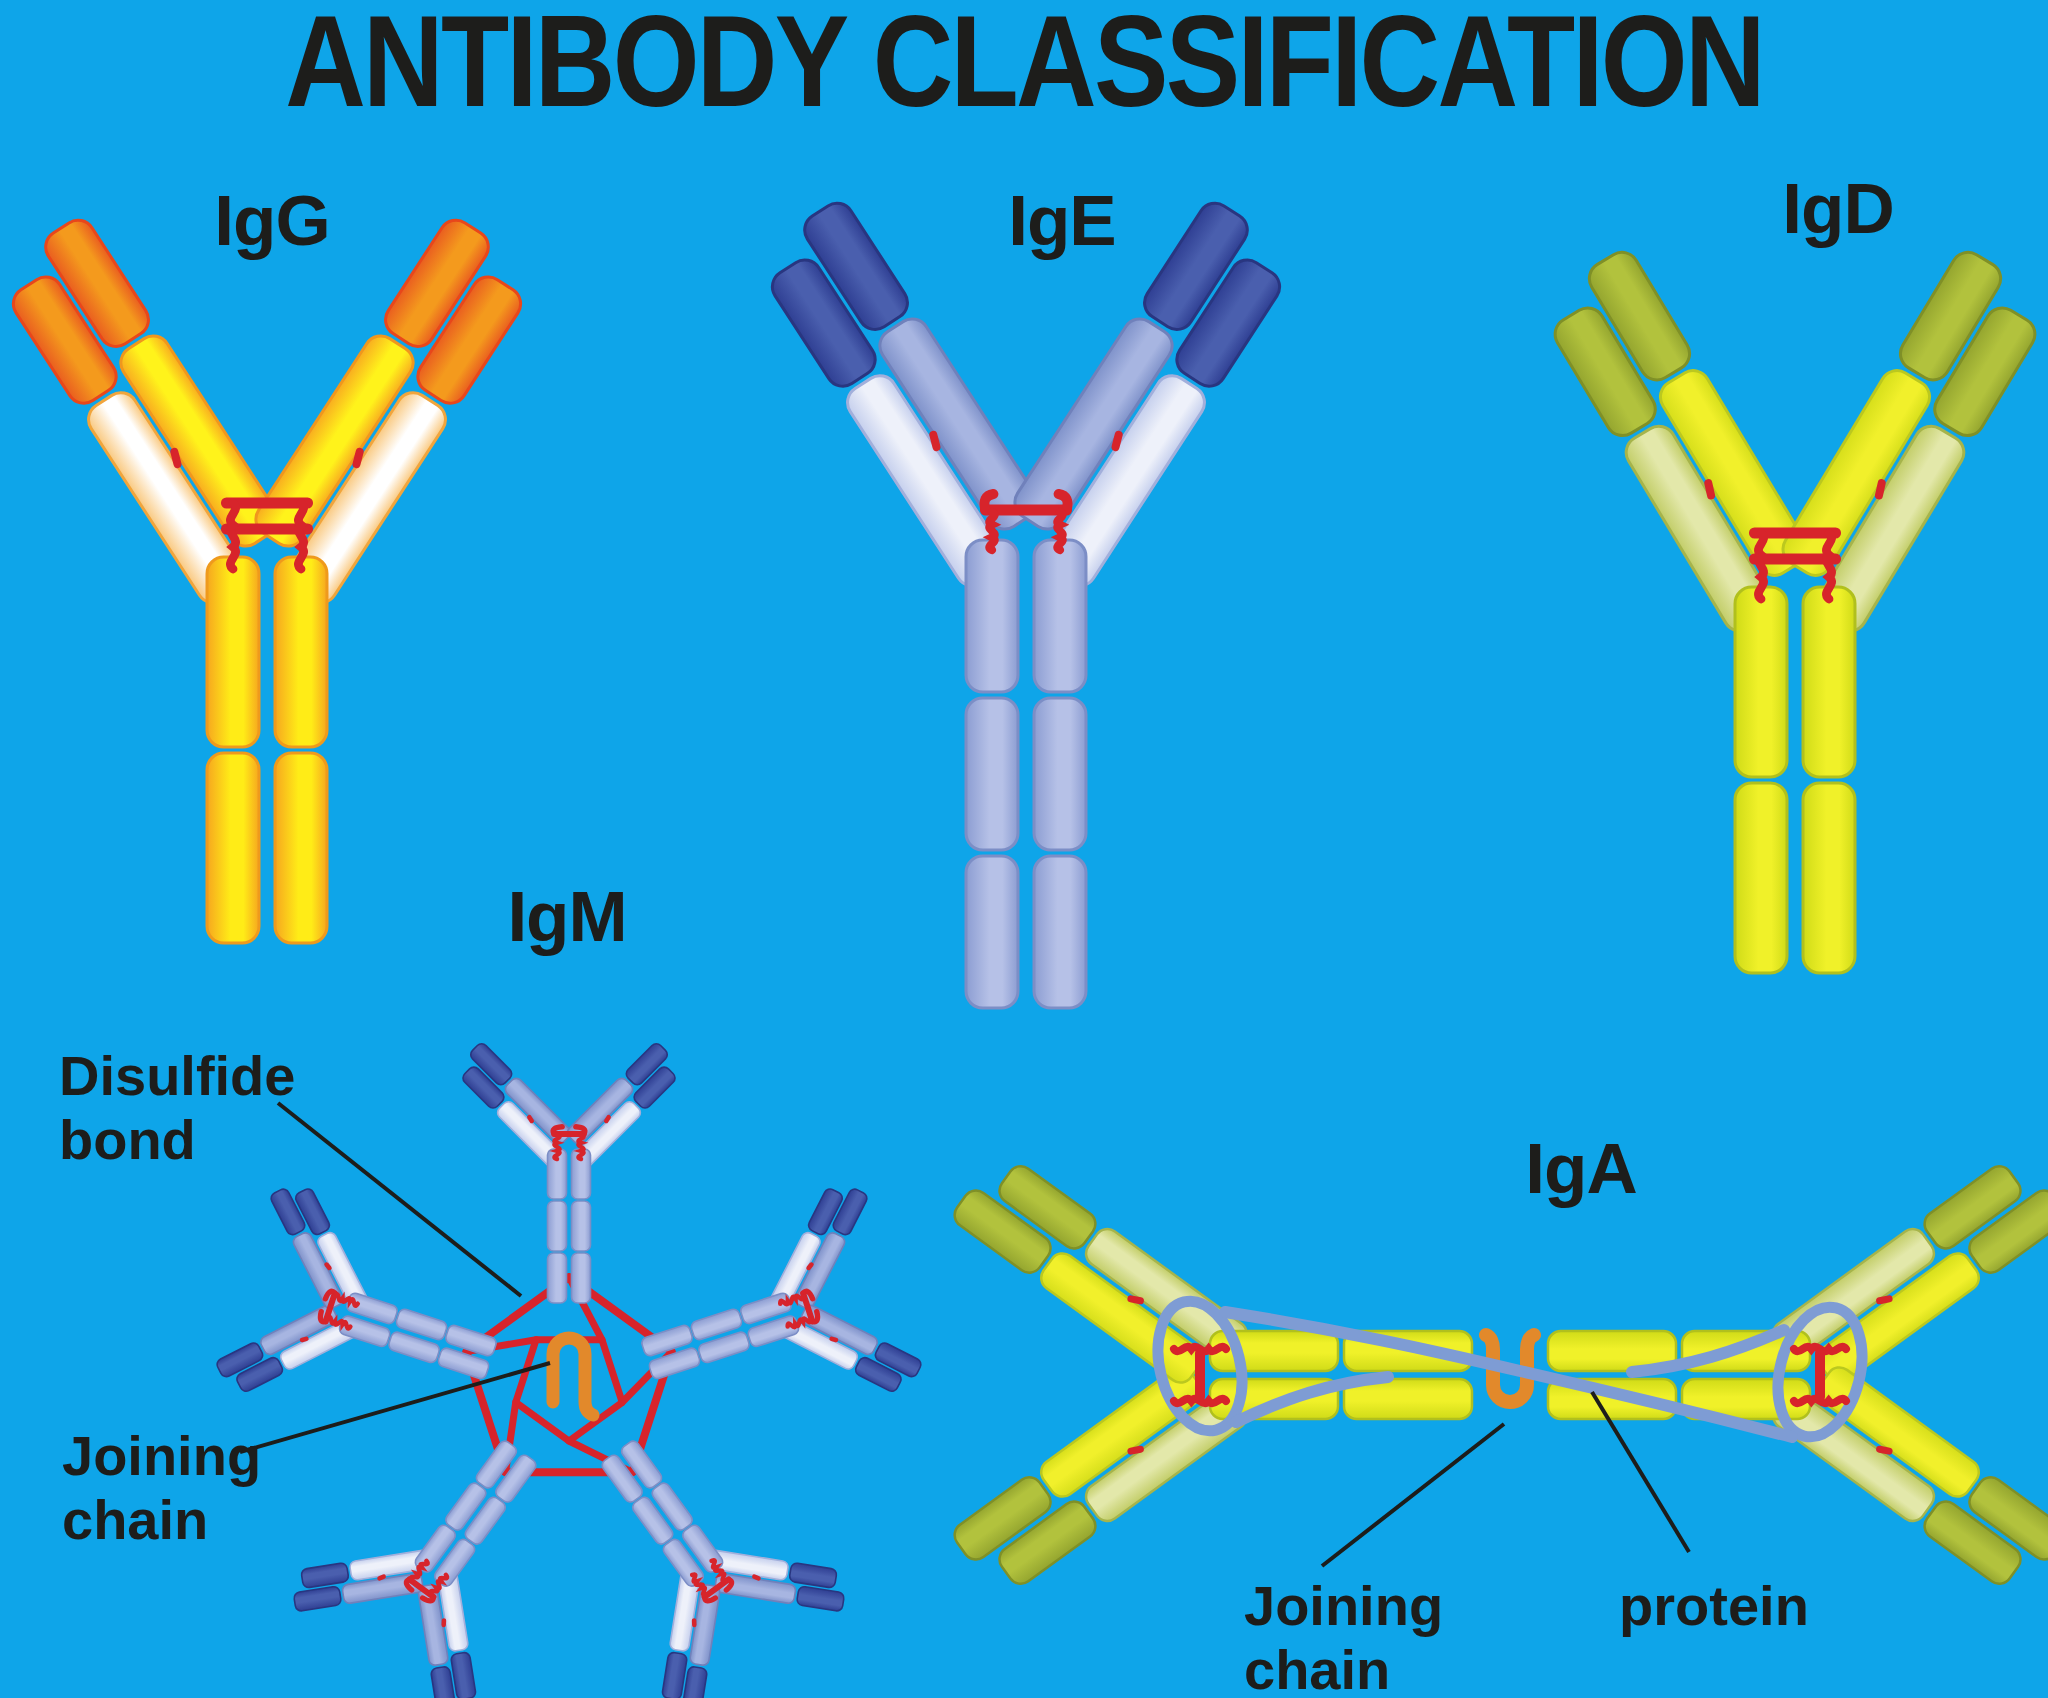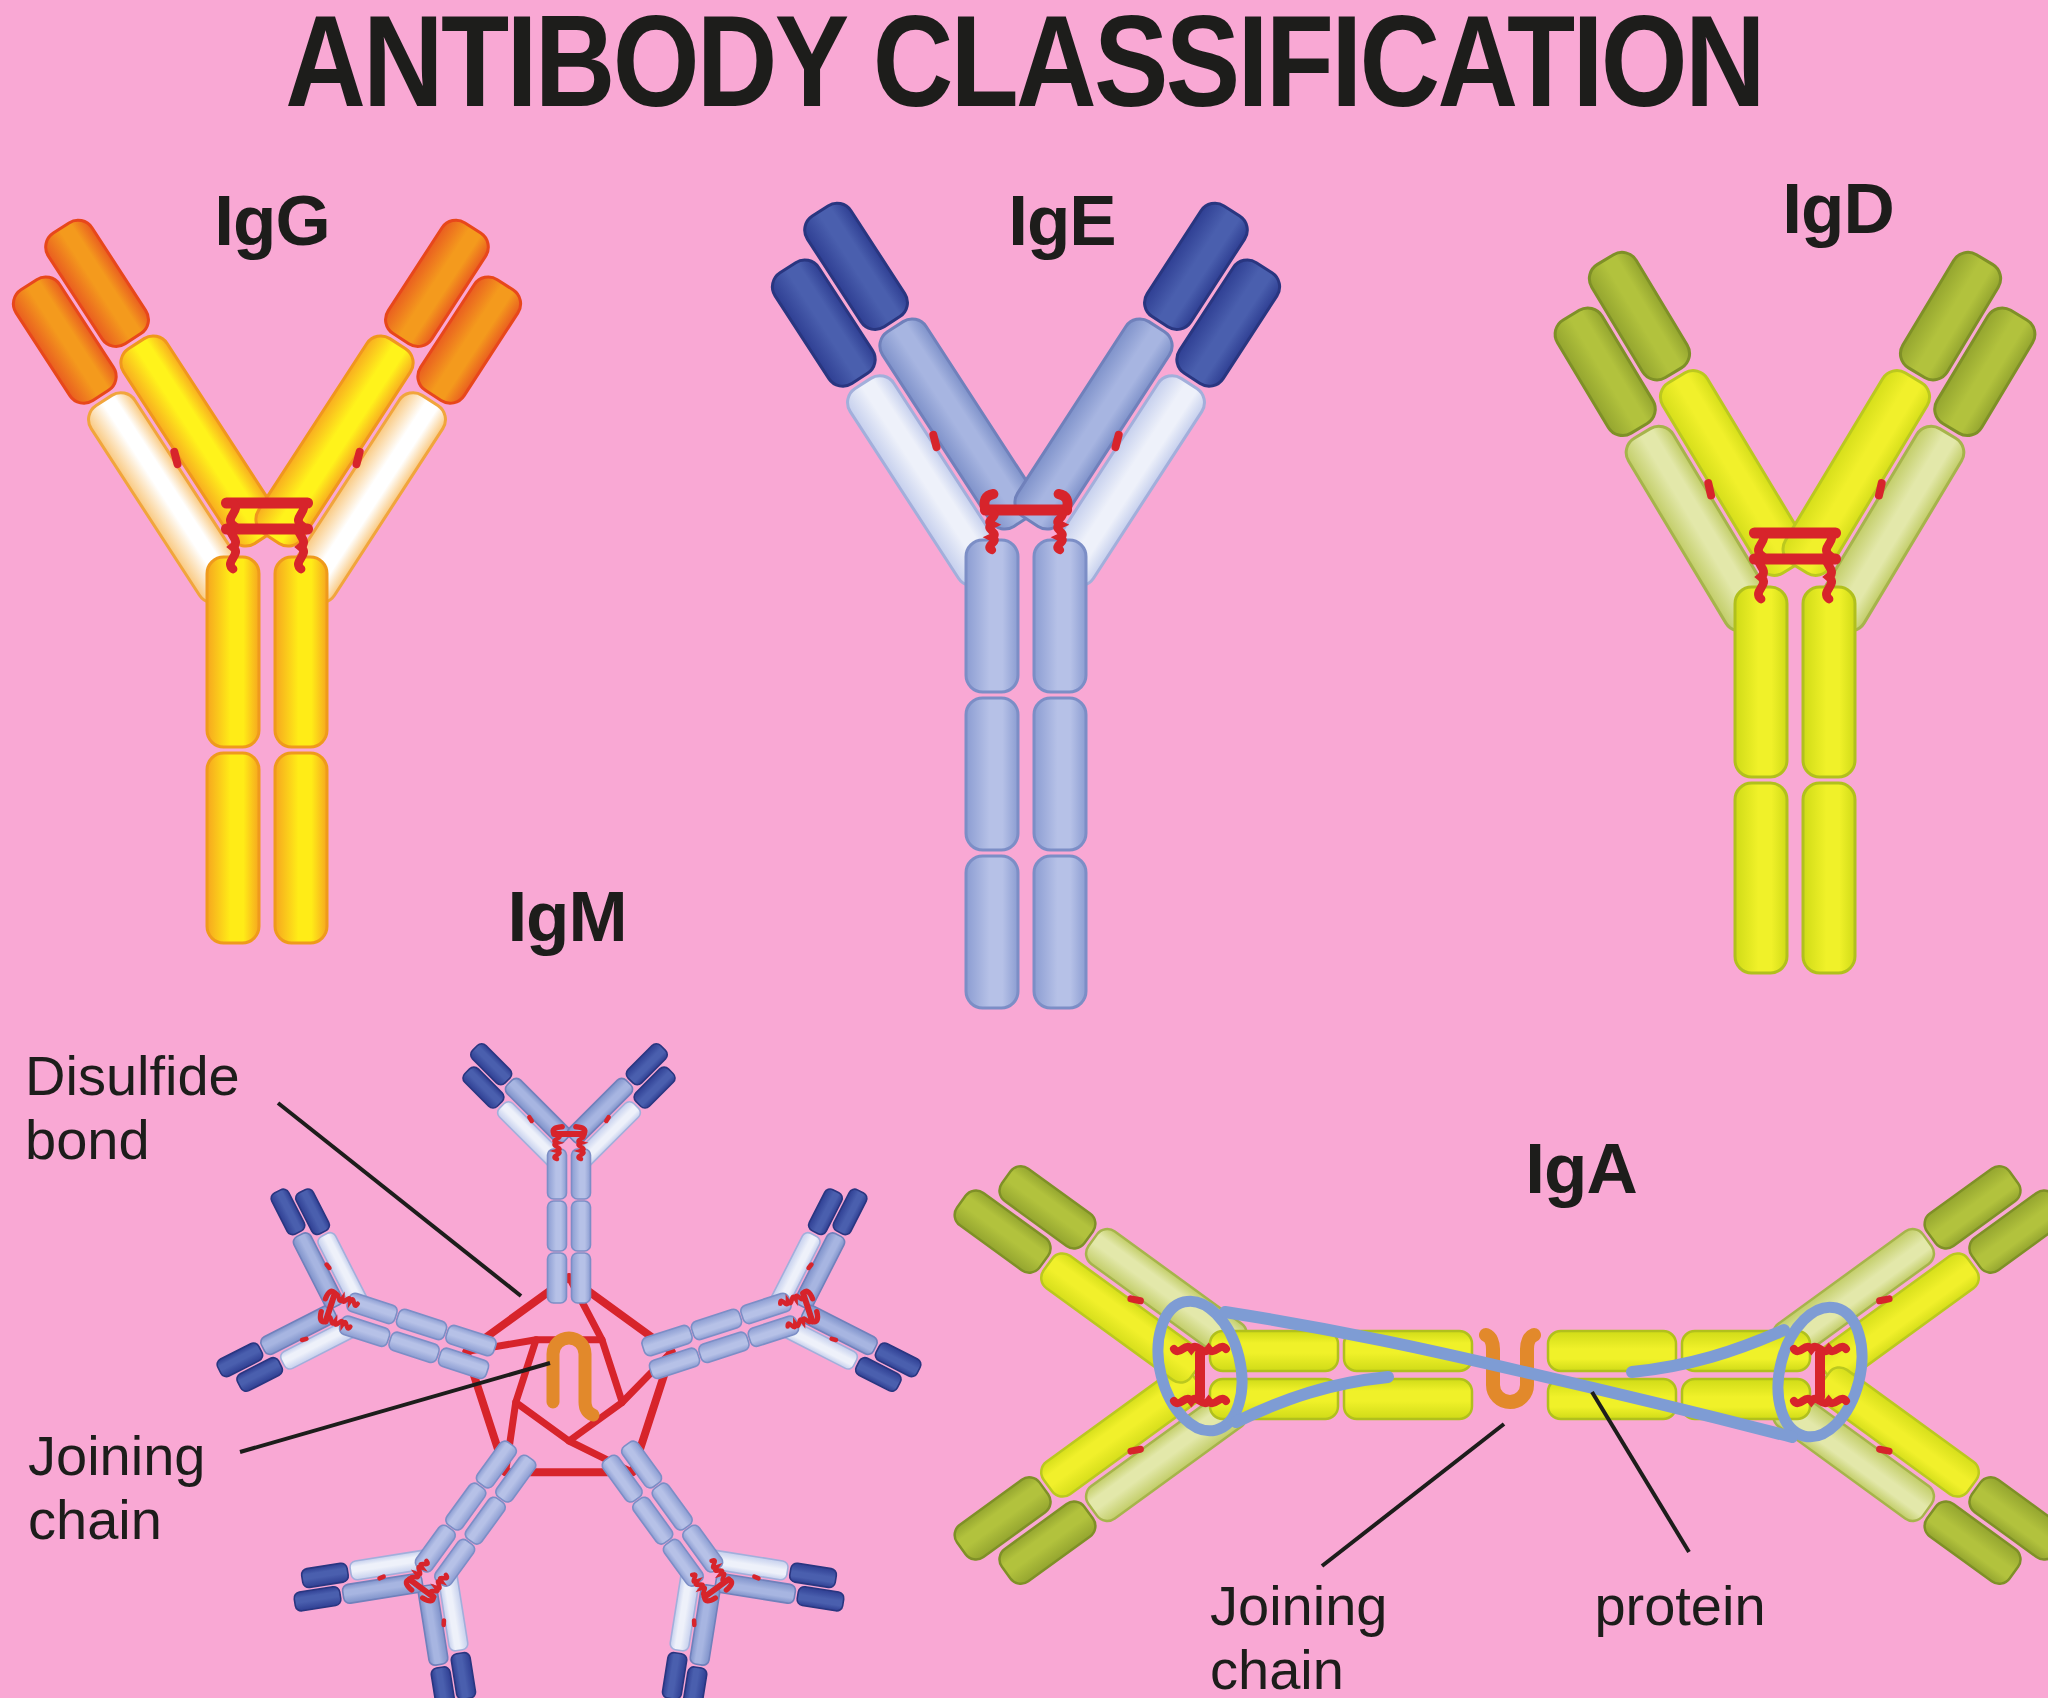--- a/index.html
+++ b/index.html
@@ -1,24 +1,24 @@
 <!DOCTYPE html>
 <html><head>
 <meta charset="utf-8">
 <style>
   html,body{margin:0;padding:0;background:#ffffff;}
-  #page{position:relative;width:2048px;height:1698px;background:#f9a8d4;overflow:hidden;
+  #page{position:relative;width:2048px;height:1698px;background:#0ea5e9;overflow:hidden;
         font-family:"Liberation Sans", sans-serif;}
   #art{position:absolute;left:0;top:0;}
   .title{position:absolute;left:0;top:-14px;width:100%;text-align:center;
          font-weight:bold;font-size:124px;color:#1d1d1b;letter-spacing:-3px;
          transform:scale(0.9,1.05);transform-origin:center top;white-space:nowrap;}
   .mol-label{position:absolute;transform:translateX(-50%);font-weight:bold;font-size:71px;
              color:#1d1d1b;letter-spacing:-1px;white-space:nowrap;}
-  .annot{position:absolute;font-size:56px;line-height:64px;color:#1d1d1b;font-weight:400;}
+  .annot{position:absolute;font-size:56px;line-height:64px;color:#1d1d1b;font-weight:700;margin-left:34px;}
   .annot.center{text-align:center;}
   .annot span{display:block;}
 </style>
 </head>
 <body>
 
 <div id="page">
   <svg id="art" width="2048" height="1698" viewBox="0 0 2048 1698">
       <defs>
         <linearGradient id="igg-tip" x1="0" y1="0" x2="1" y2="0">

